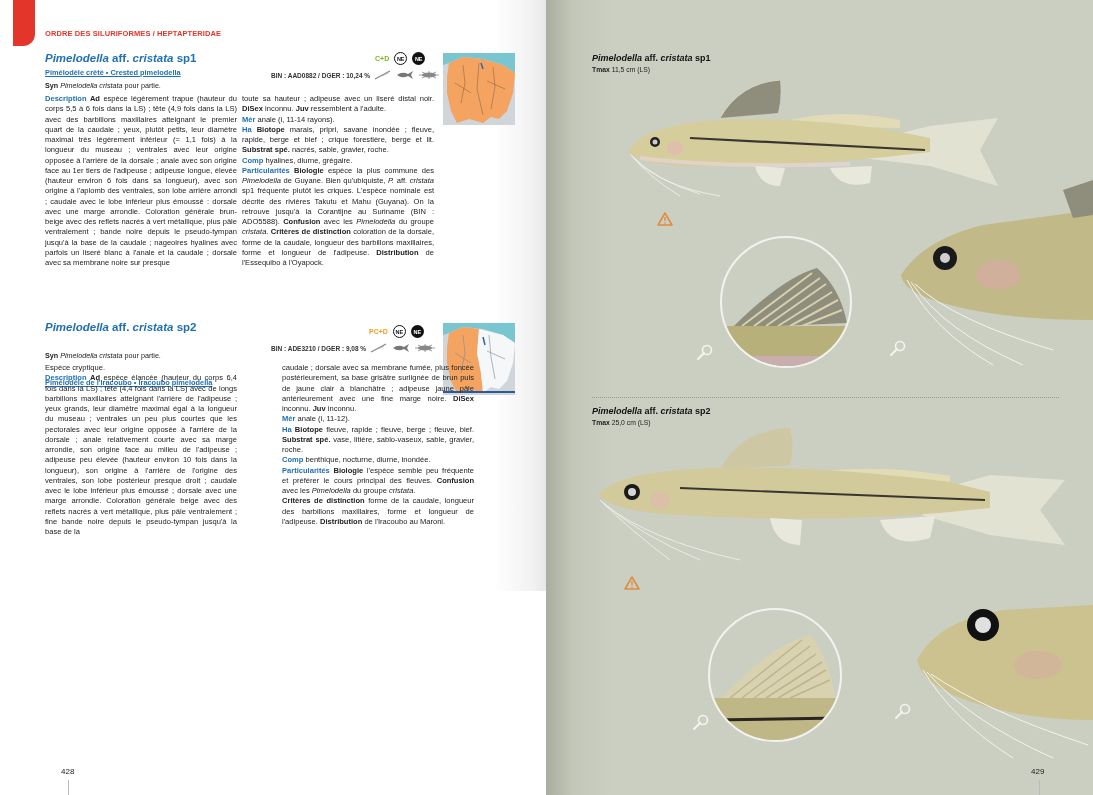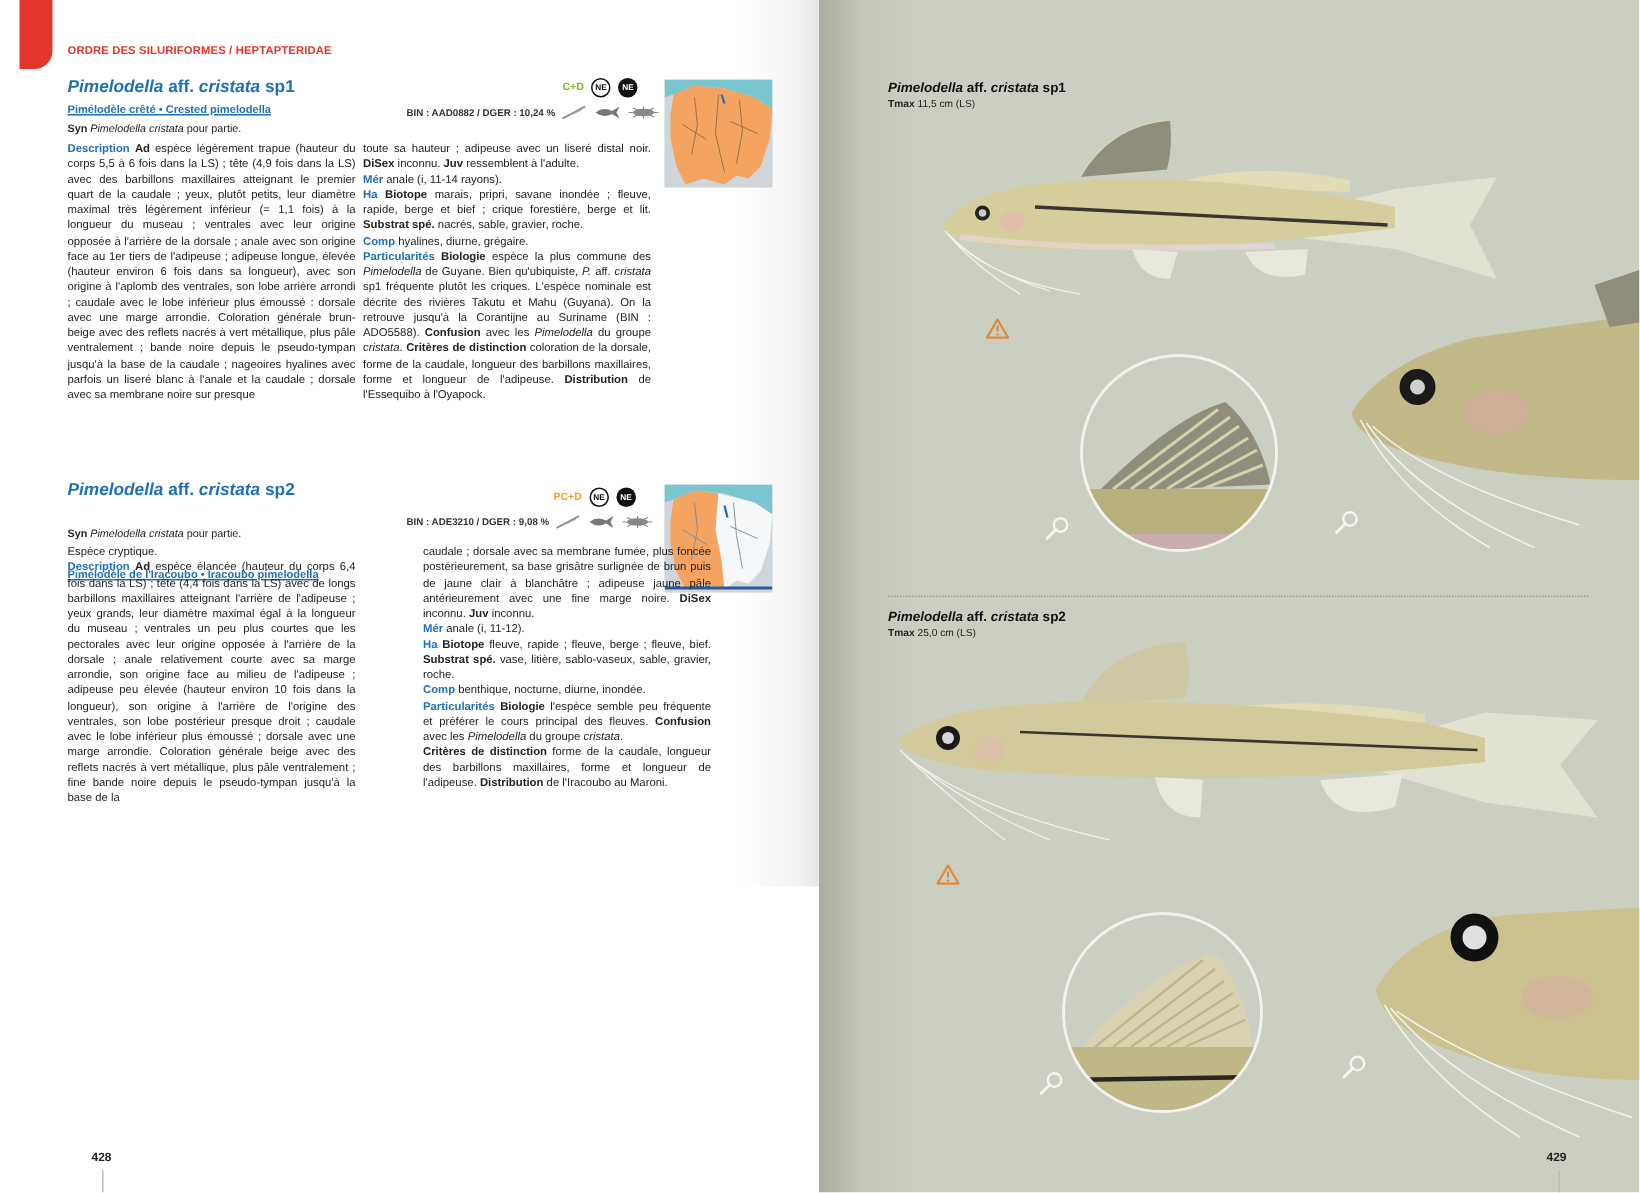--- a/index.html
+++ b/index.html
@@ -27,21 +27,21 @@
 
   .bin-row { position: absolute; display: flex; align-items: center; gap: 4px; font-size: 6.5px; font-weight: bold; color: #333; }
   .habitat-icons { display: flex; gap: 4px; align-items: center; }
 
   .map { position: absolute; width: 72px; height: 72px; background: #c8d8e0; overflow: hidden; }
 
   .col { position: absolute; width: 192px; font-size: 7.55px; line-height: 10.25px; text-align: justify; color: #222; }
   .col .kw { color: #1f6fb5; font-weight: bold; }
   .col b { font-weight: bold; }
 
-  .page-num { position: absolute; top: 767px; font-size: 8px; font-weight: bold; color: #222; }
+  .page-num { position: absolute; top: 767px; font-size: 8px; font-weight: normal; color: #222; }
   .page-rule { position: absolute; top: 780px; width: 1px; height: 15px; background: #bbb; }
 
   .fish-label { position: absolute; font-size: 9px; font-weight: bold; font-style: italic; color: #111; }
   .fish-tmax { position: absolute; font-size: 6.8px; color: #222; }
   .fish-tmax b { font-weight: bold; }
   .divider { position: absolute; left: 592px; top: 397px; width: 467px; border-top: 1px dotted #999; }
 
   .warn-icon, .mag-icon { position: absolute; }
   .zoom-circle { position: absolute; border: 2px solid #f2f2ee; border-radius: 50%; overflow: hidden; }
 </style>

